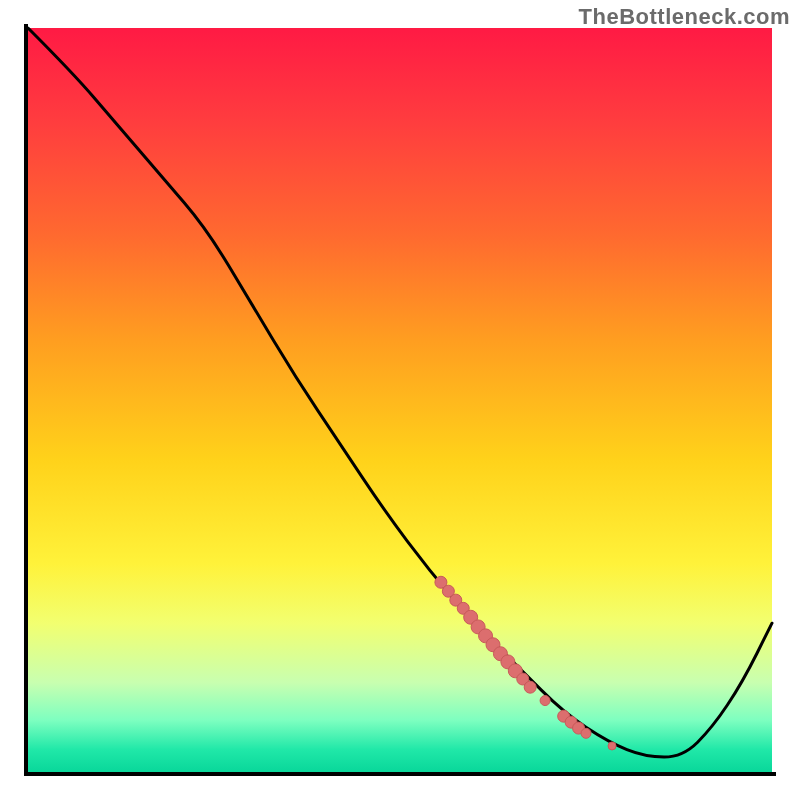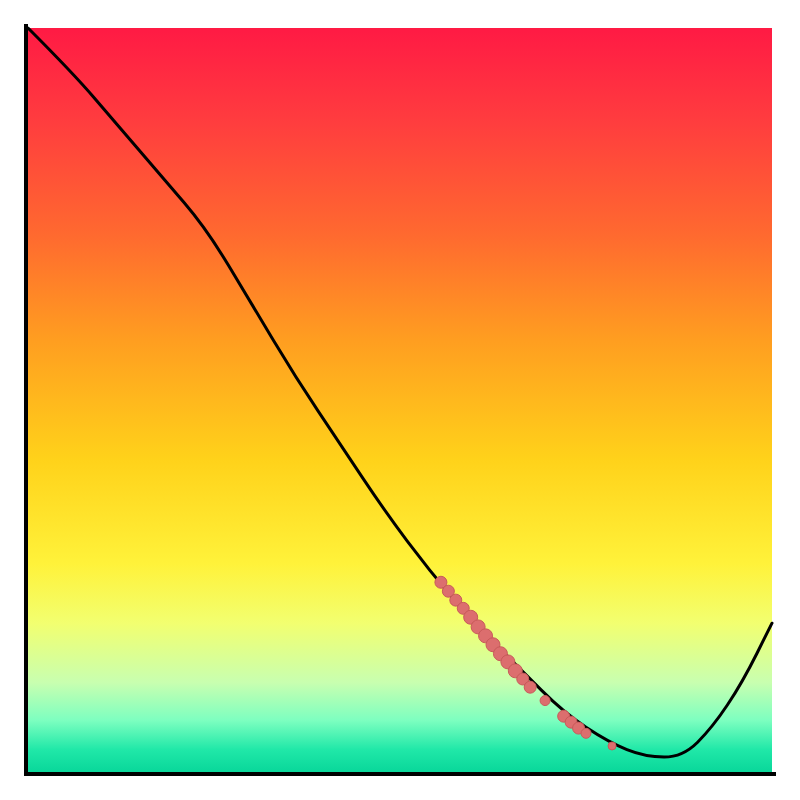--- a/index.html
+++ b/index.html
@@ -98,13 +98,14 @@
         <circle cx="543.12" cy="694.152" r="6" fill="#dc6e6e" stroke="#c85a5a" stroke-width="1"></circle>
         <circle cx="550.56" cy="700.104" r="6" fill="#dc6e6e" stroke="#c85a5a" stroke-width="1"></circle>
         <circle cx="558" cy="705.312" r="5" fill="#dc6e6e" stroke="#c85a5a" stroke-width="1"></circle>
         <circle cx="584.0400000000001" cy="717.96" r="4" fill="#dc6e6e" stroke="#c85a5a" stroke-width="1"></circle>
       </g>
   </svg>
 
   <div class="axis-left"></div>
   <div class="axis-bottom"></div>
 
+  <div class="watermark">TheBottleneck.com</div>
 </div>
 
 </body></html>

